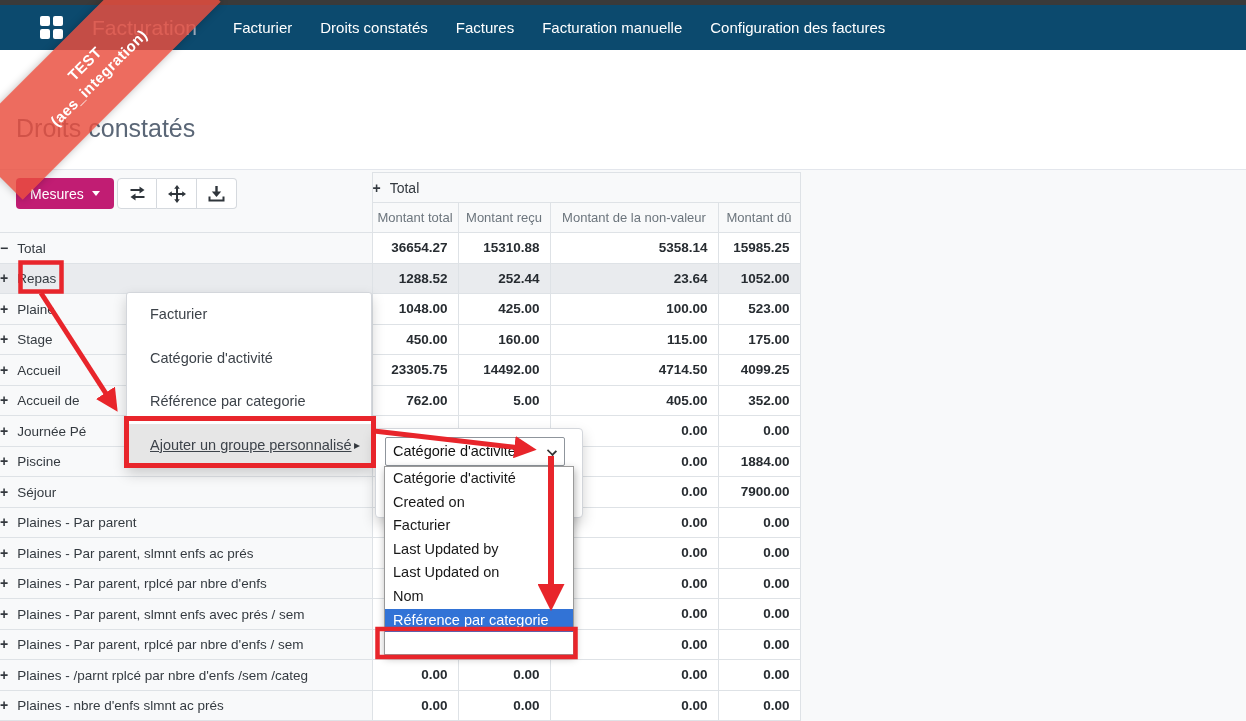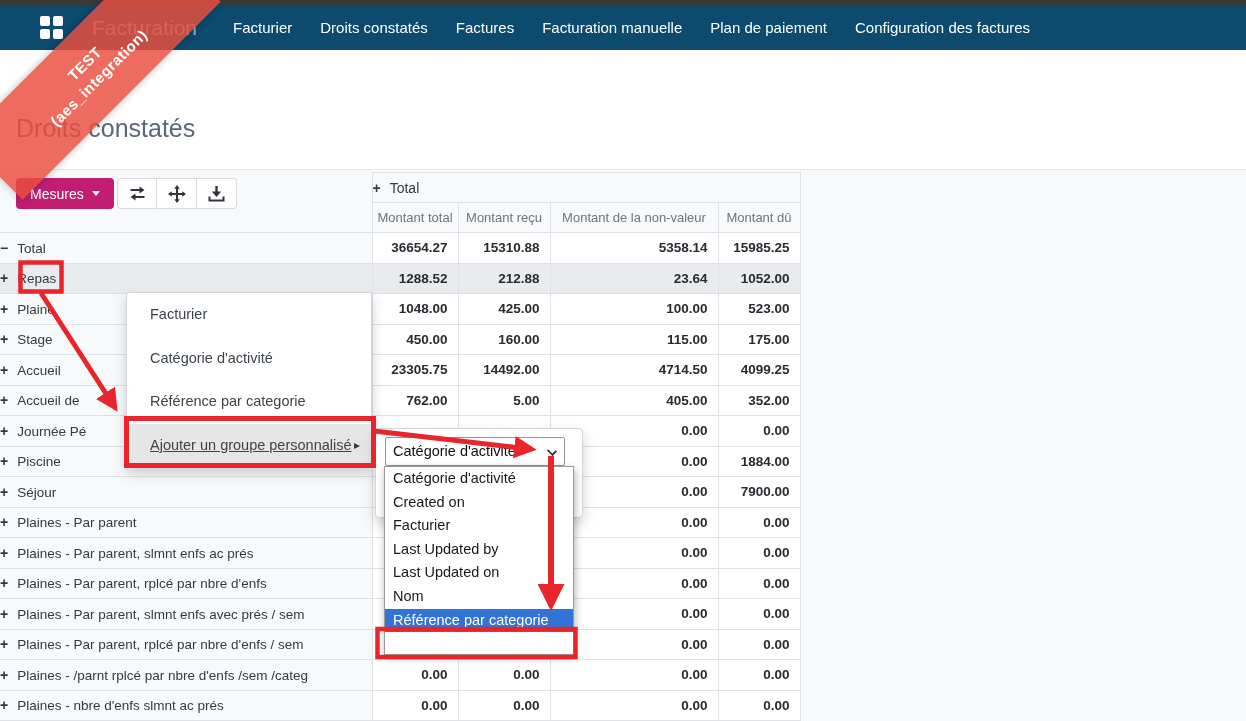--- a/index.html
+++ b/index.html
@@ -82,21 +82,20 @@
         <span></span>
         <span></span>
         <span></span>
     </div>
     <div class="brand" style="color: rgba(255, 240, 248, 0.62);">Facturation</div>
     <div class="nav-items" id="nav-items">
         <div class="nav-item">Facturier</div>
         <div class="nav-item">Droits constatés</div>
         <div class="nav-item">Factures</div>
         <div class="nav-item">Facturation manuelle</div>
-        <div class="nav-item">Plan de paiement</div>
         <div class="nav-item">Configuration des factures</div>
       </div>
   </div>
 
   <div class="control-panel">
     <div class="page-title">Droits constatés</div>
     <button class="btn-measures" style="background: rgb(193, 29, 115);">
       <span>Mesures</span>
       <span class="caret-down"></span>
     </button>
@@ -156,21 +155,21 @@
           <tr class="data-row">
             <th class="rowlabel ind0"><span class="expand">−</span><span>Total</span></th>
             <td>36654.27</td>
             <td>15310.88</td>
             <td>5358.14</td>
             <td>15985.25</td>
           </tr>
           <tr class="data-row hl">
             <th class="rowlabel ind1"><span class="expand">+</span><span>Repas</span></th>
             <td>1288.52</td>
-            <td>212.88</td>
+            <td>252.44</td>
             <td>23.64</td>
             <td>1052.00</td>
           </tr>
           <tr class="data-row">
             <th class="rowlabel ind1"><span class="expand">+</span><span>Plaine</span></th>
             <td>1048.00</td>
             <td>425.00</td>
             <td>100.00</td>
             <td>523.00</td>
           </tr>

